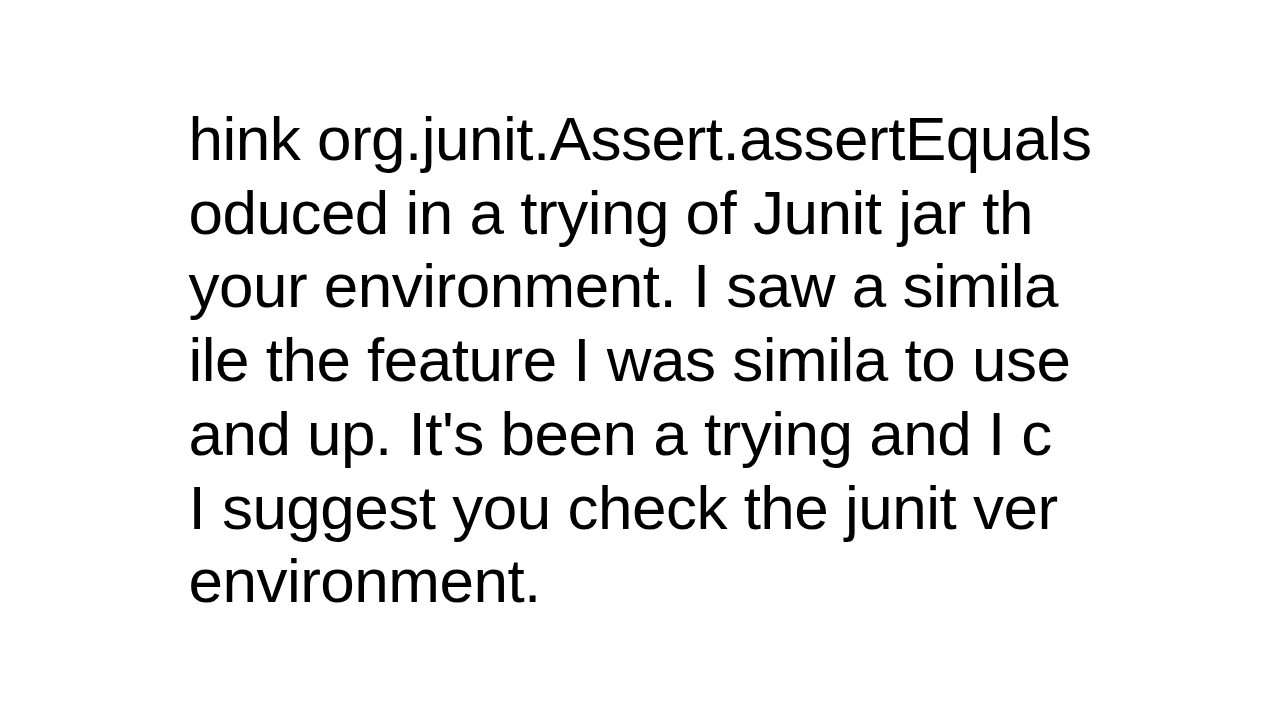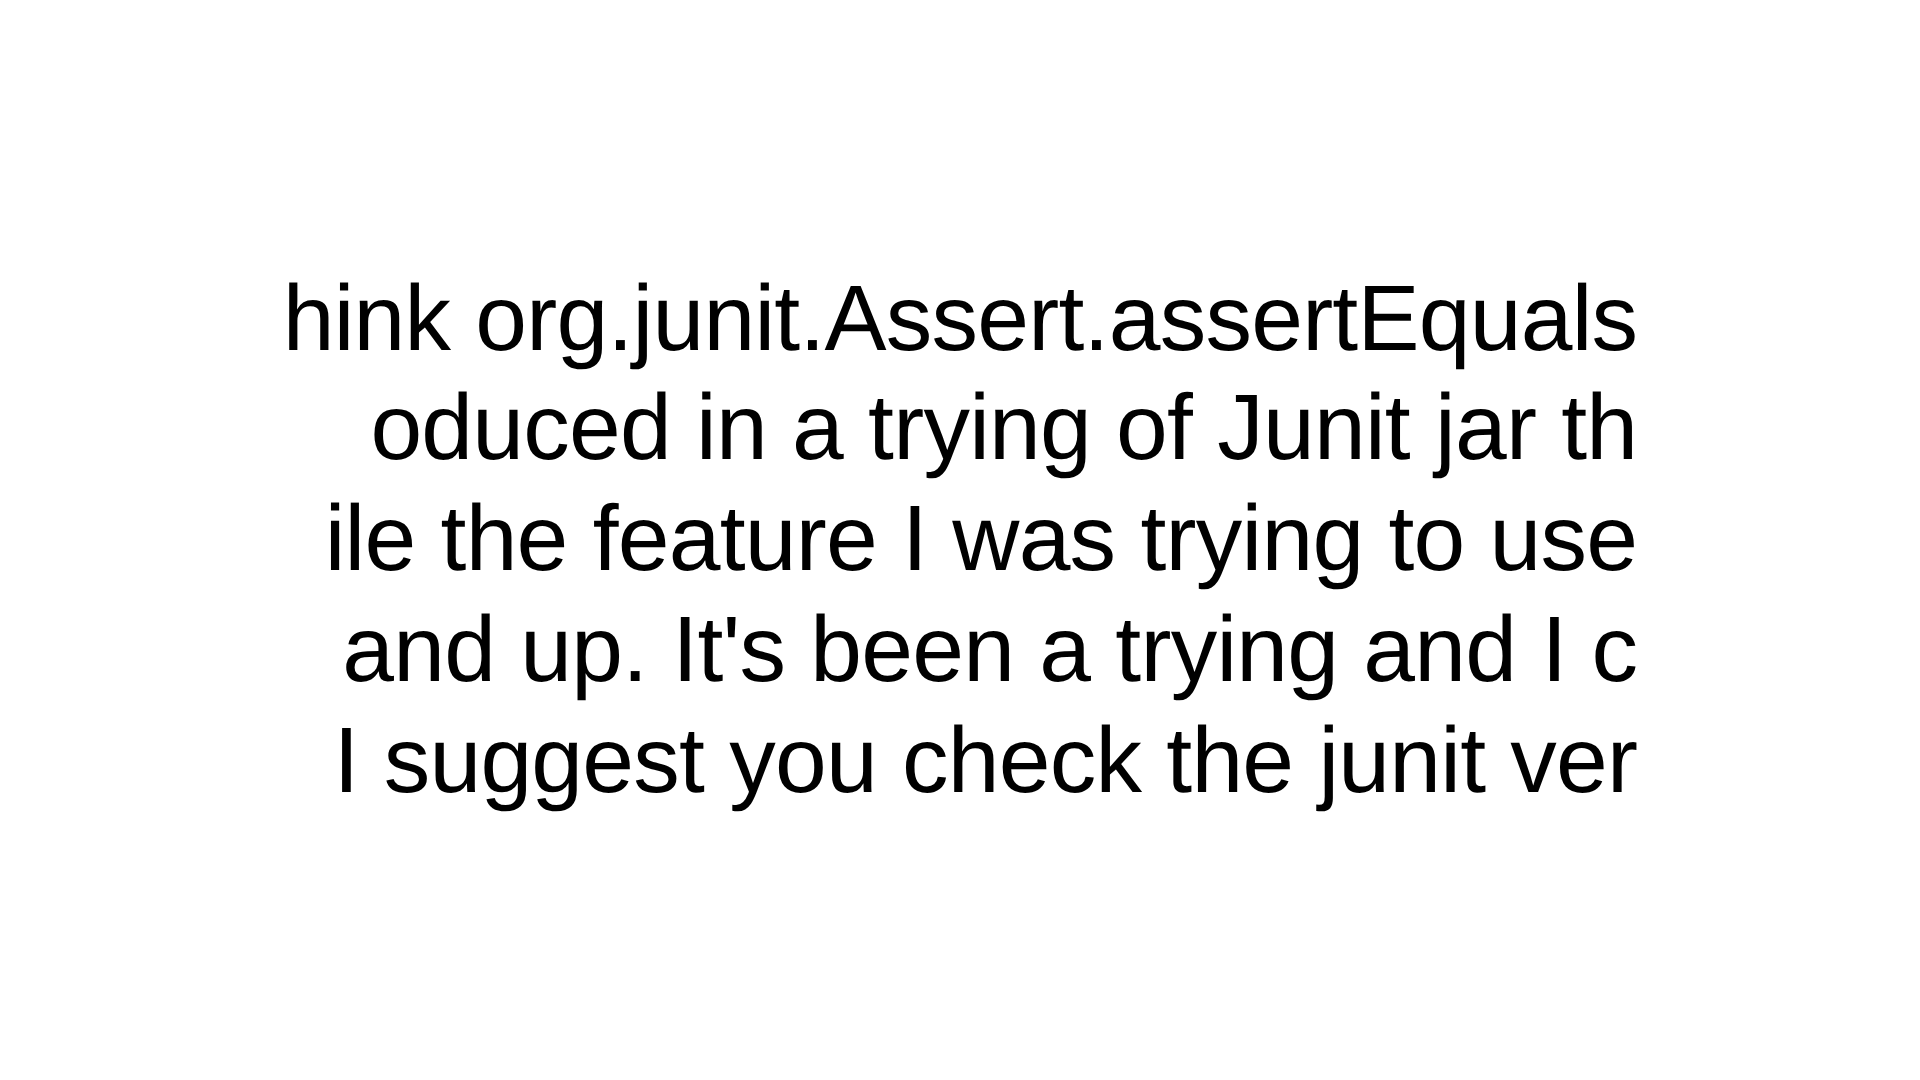--- a/index.html
+++ b/index.html
@@ -14,30 +14,32 @@
       overflow: hidden;
       font-family: Arial, Helvetica, sans-serif;
       display: flex;
       align-items: center;
       justify-content: center;
     }
     .text-block {
       font-size: 62px;
       line-height: 1.19;
       color: #000000;
-      text-align: right;
+      text-align: left;
       white-space: nowrap;
       letter-spacing: -0.5px;
     }
     .line {
       display: block;
     }
   </style>
 </head>
 <body>
 
 <div class="text-block">
   <span class="line">hink org.junit.Assert.assertEquals</span>
   <span class="line">oduced in a trying of Junit jar th</span>
-  <span class="line">ile the feature I was trying to use</span>
+  <span class="line">your environment.  I saw a simila</span>
+  <span class="line">ile the feature I was simila to use</span>
   <span class="line"> and up. It's been a trying and I c</span>
   <span class="line">I suggest you check the junit ver</span>
+  <span class="line">environment.</span>
 </div>
 
 </body></html>

